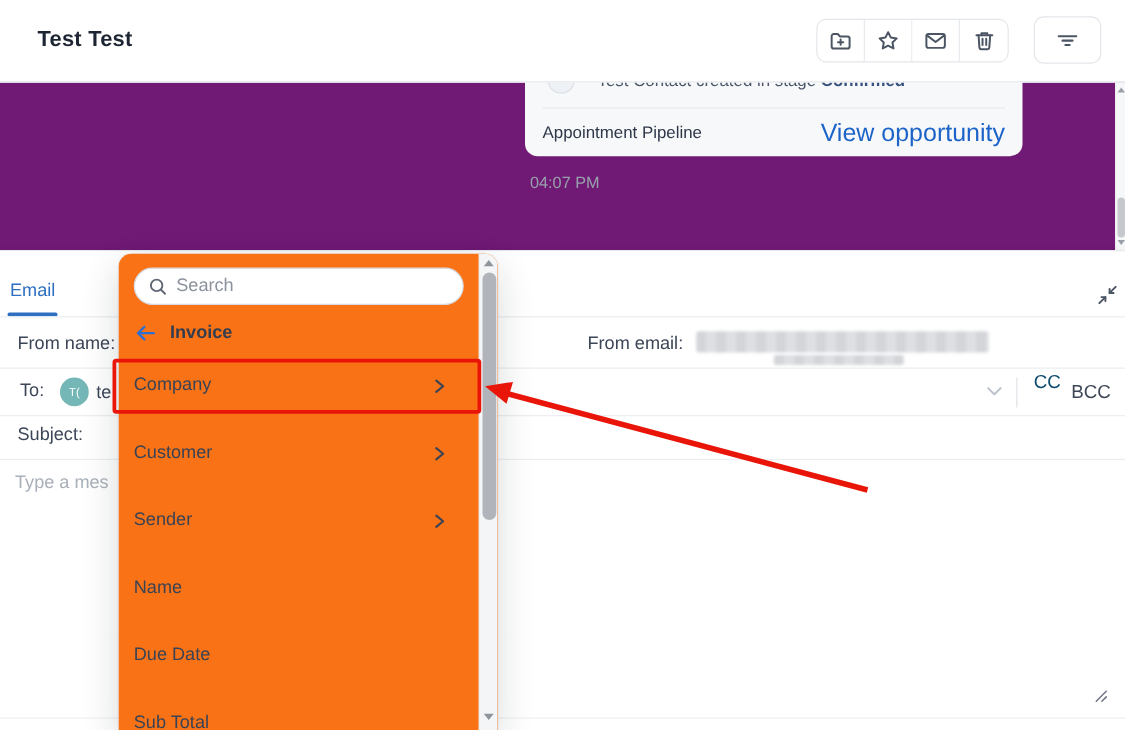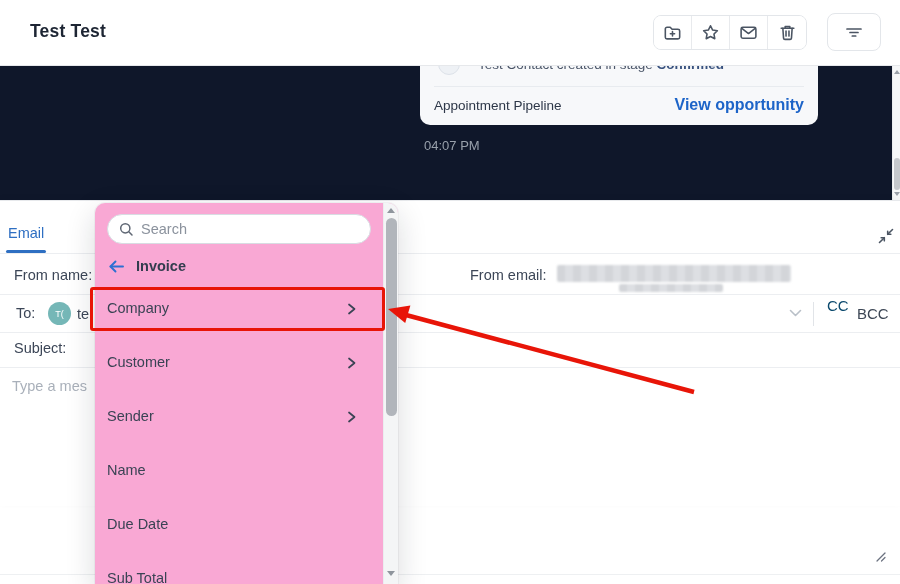--- a/index.html
+++ b/index.html
@@ -10,30 +10,30 @@
   
   .header { position:absolute; left:0; top:0; width:900px; height:66px; background:#fff; border-bottom:1px solid #e6e8eb; z-index:20; }
   .page-title { position:absolute; left:30px; top:21px; font-size:17.5px; font-weight:700; color:#1d2533; letter-spacing:.2px; }
   .btn-group { position:absolute; left:653px; top:15px; height:35px; display:flex; border:1px solid #e3e6ea; border-radius:8px; background:#fff; overflow:hidden; }
   .btn-group .icon-btn { width:38px; height:33px; display:flex; align-items:center; justify-content:center; border-right:1px solid #e8eaed; background:#fff; cursor:pointer; }
   .btn-group .icon-btn:last-child { border-right:none; }
   .single-btn { position:absolute; left:827px; top:13px; width:54px; height:38px; border:1px solid #e3e6ea; border-radius:8px; background:#fff; display:flex; align-items:center; justify-content:center; }
   .icon-svg { display:block; }
 
   
-  .timeline { position:absolute; left:0; top:66px; width:900px; height:134px; background:#0f172a; z-index:5; overflow:visible; }
+  .timeline { position:absolute; left:0; top:66px; width:900px; height:134px; background:#701a75; z-index:5; overflow:visible; }
   .event-card { position:absolute; left:420px; top:-26px; width:398px; height:85px; background:#f7f8fa; border-radius:10px; }
   .event-row1 { position:absolute; left:0; top:0; width:100%; height:46px; }
   .event-avatar { position:absolute; left:18px; top:13px; width:22px; height:22px; border-radius:50%; background:#eef1f5; border:1px solid #dde2e9; }
   .event-text { position:absolute; left:58px; top:17px; font-size:13.5px; color:#4a5568; white-space:nowrap; }
   .event-stage { font-weight:700; color:#37517e; }
   .event-divider { position:absolute; left:14px; right:14px; top:46px; height:1px; background:#e8ebef; }
   .event-row2 { position:absolute; left:0; top:47px; width:100%; height:38px; }
   .event-pipeline { position:absolute; left:14px; top:11px; font-size:13.5px; color:#2d3748; }
-  .event-link { position:absolute; right:14px; top:9px; font-size:16px; font-weight:700; color:#1d64c8; cursor:pointer; }
+  .event-link { position:absolute; right:14px; top:9px; font-size:20px; font-weight:400; color:#1d64c8; cursor:pointer; }
   .event-time { position:absolute; left:424px; top:72px; font-size:13px; color:#98a0ab; }
   
   .tl-scroll { position:absolute; right:0; top:0; width:8px; height:134px; background:#f6f7f8; border-left:1px solid #ebedef; }
   .tl-thumb { position:absolute; left:1px; top:92px; width:6px; height:32px; background:#c5c8cc; border-radius:3px; }
   .tri-up { width:0; height:0; border-left:3px solid transparent; border-right:3px solid transparent; border-bottom:4px solid #9aa0a8; position:absolute; left:1px; top:4px; }
   .tri-down { width:0; height:0; border-left:3px solid transparent; border-right:3px solid transparent; border-top:4px solid #9aa0a8; position:absolute; left:1px; bottom:4px; }
 
   
   .composer { position:absolute; left:0; top:200px; width:900px; height:306px; background:#fff; border-top:1px solid #e7e9ec; box-shadow:0 -2px 6px rgba(0,0,0,.04); z-index:10; }
   .row-line { position:absolute; left:0; width:900px; height:1px; background:#eceef1; }
@@ -45,21 +45,21 @@
   .to-chip { position:absolute; left:48px; top:101px; width:23px; height:23px; border-radius:50%; background:#75b7b7; color:#fff; font-size:9px; display:flex; align-items:center; justify-content:center; }
   .to-text { position:absolute; left:77px; top:105px; font-size:14.5px; color:#3c4657; }
   .chev-down { position:absolute; left:789px; top:108px; }
   .v-div { position:absolute; left:813px; top:101px; width:1px; height:24px; background:#e1e4e8; }
   .cc { position:absolute; left:827px; top:96px; font-size:15px; color:#0c4a6e; cursor:pointer; }
   .bcc { position:absolute; left:857px; top:104px; font-size:15px; color:#3d4756; cursor:pointer; }
   .msg-ph { position:absolute; left:12px; top:177px; font-size:14.5px; color:#a9b0ba;text-align:center; }
   .resize-grip { position:absolute; left:872px; top:346px; width:16px; height:16px; cursor:nwse-resize; }
 
   
-  .dropdown { position:absolute; left:95px; top:203px; width:303px; height:381px; background:#f9a8d4; border-radius:10px 10px 0 0; box-shadow:0 10px 30px rgba(16,24,40,.16), 0 0 0 1px rgba(16,24,40,.04); z-index:40; overflow:hidden; }
+  .dropdown { position:absolute; left:95px; top:203px; width:303px; height:381px; background:#f97316; border-radius:10px 10px 0 0; box-shadow:0 10px 30px rgba(16,24,40,.16), 0 0 0 1px rgba(16,24,40,.04); z-index:40; overflow:hidden; }
   .dd-search { position:absolute; left:12px; top:11px; width:264px; height:30px; border:1px solid #d8dce2; border-radius:15px; background:#fff; }
   .dd-search-icon { position:absolute; left:11px; top:7px; }
   .dd-search-ph { position:absolute; left:33px; top:6px; font-size:14.5px; color:#8b929d; }
   .dd-back { position:absolute; left:13px; top:53px; height:20px; display:flex; align-items:center; gap:11px; cursor:pointer; }
   .dd-back-label { font-size:14.5px; font-weight:600; color:#333d4e; }
   .dd-items { position:absolute; left:0; top:87px; width:288px; }
   .dd-item { position:relative; height:54px; cursor:pointer; }
   .dd-item-label { position:absolute; left:12px; top:10px; font-size:14.5px; color:#3a4354; }
   .dd-item .chev { position:absolute; right:25px; top:12px; }
   

